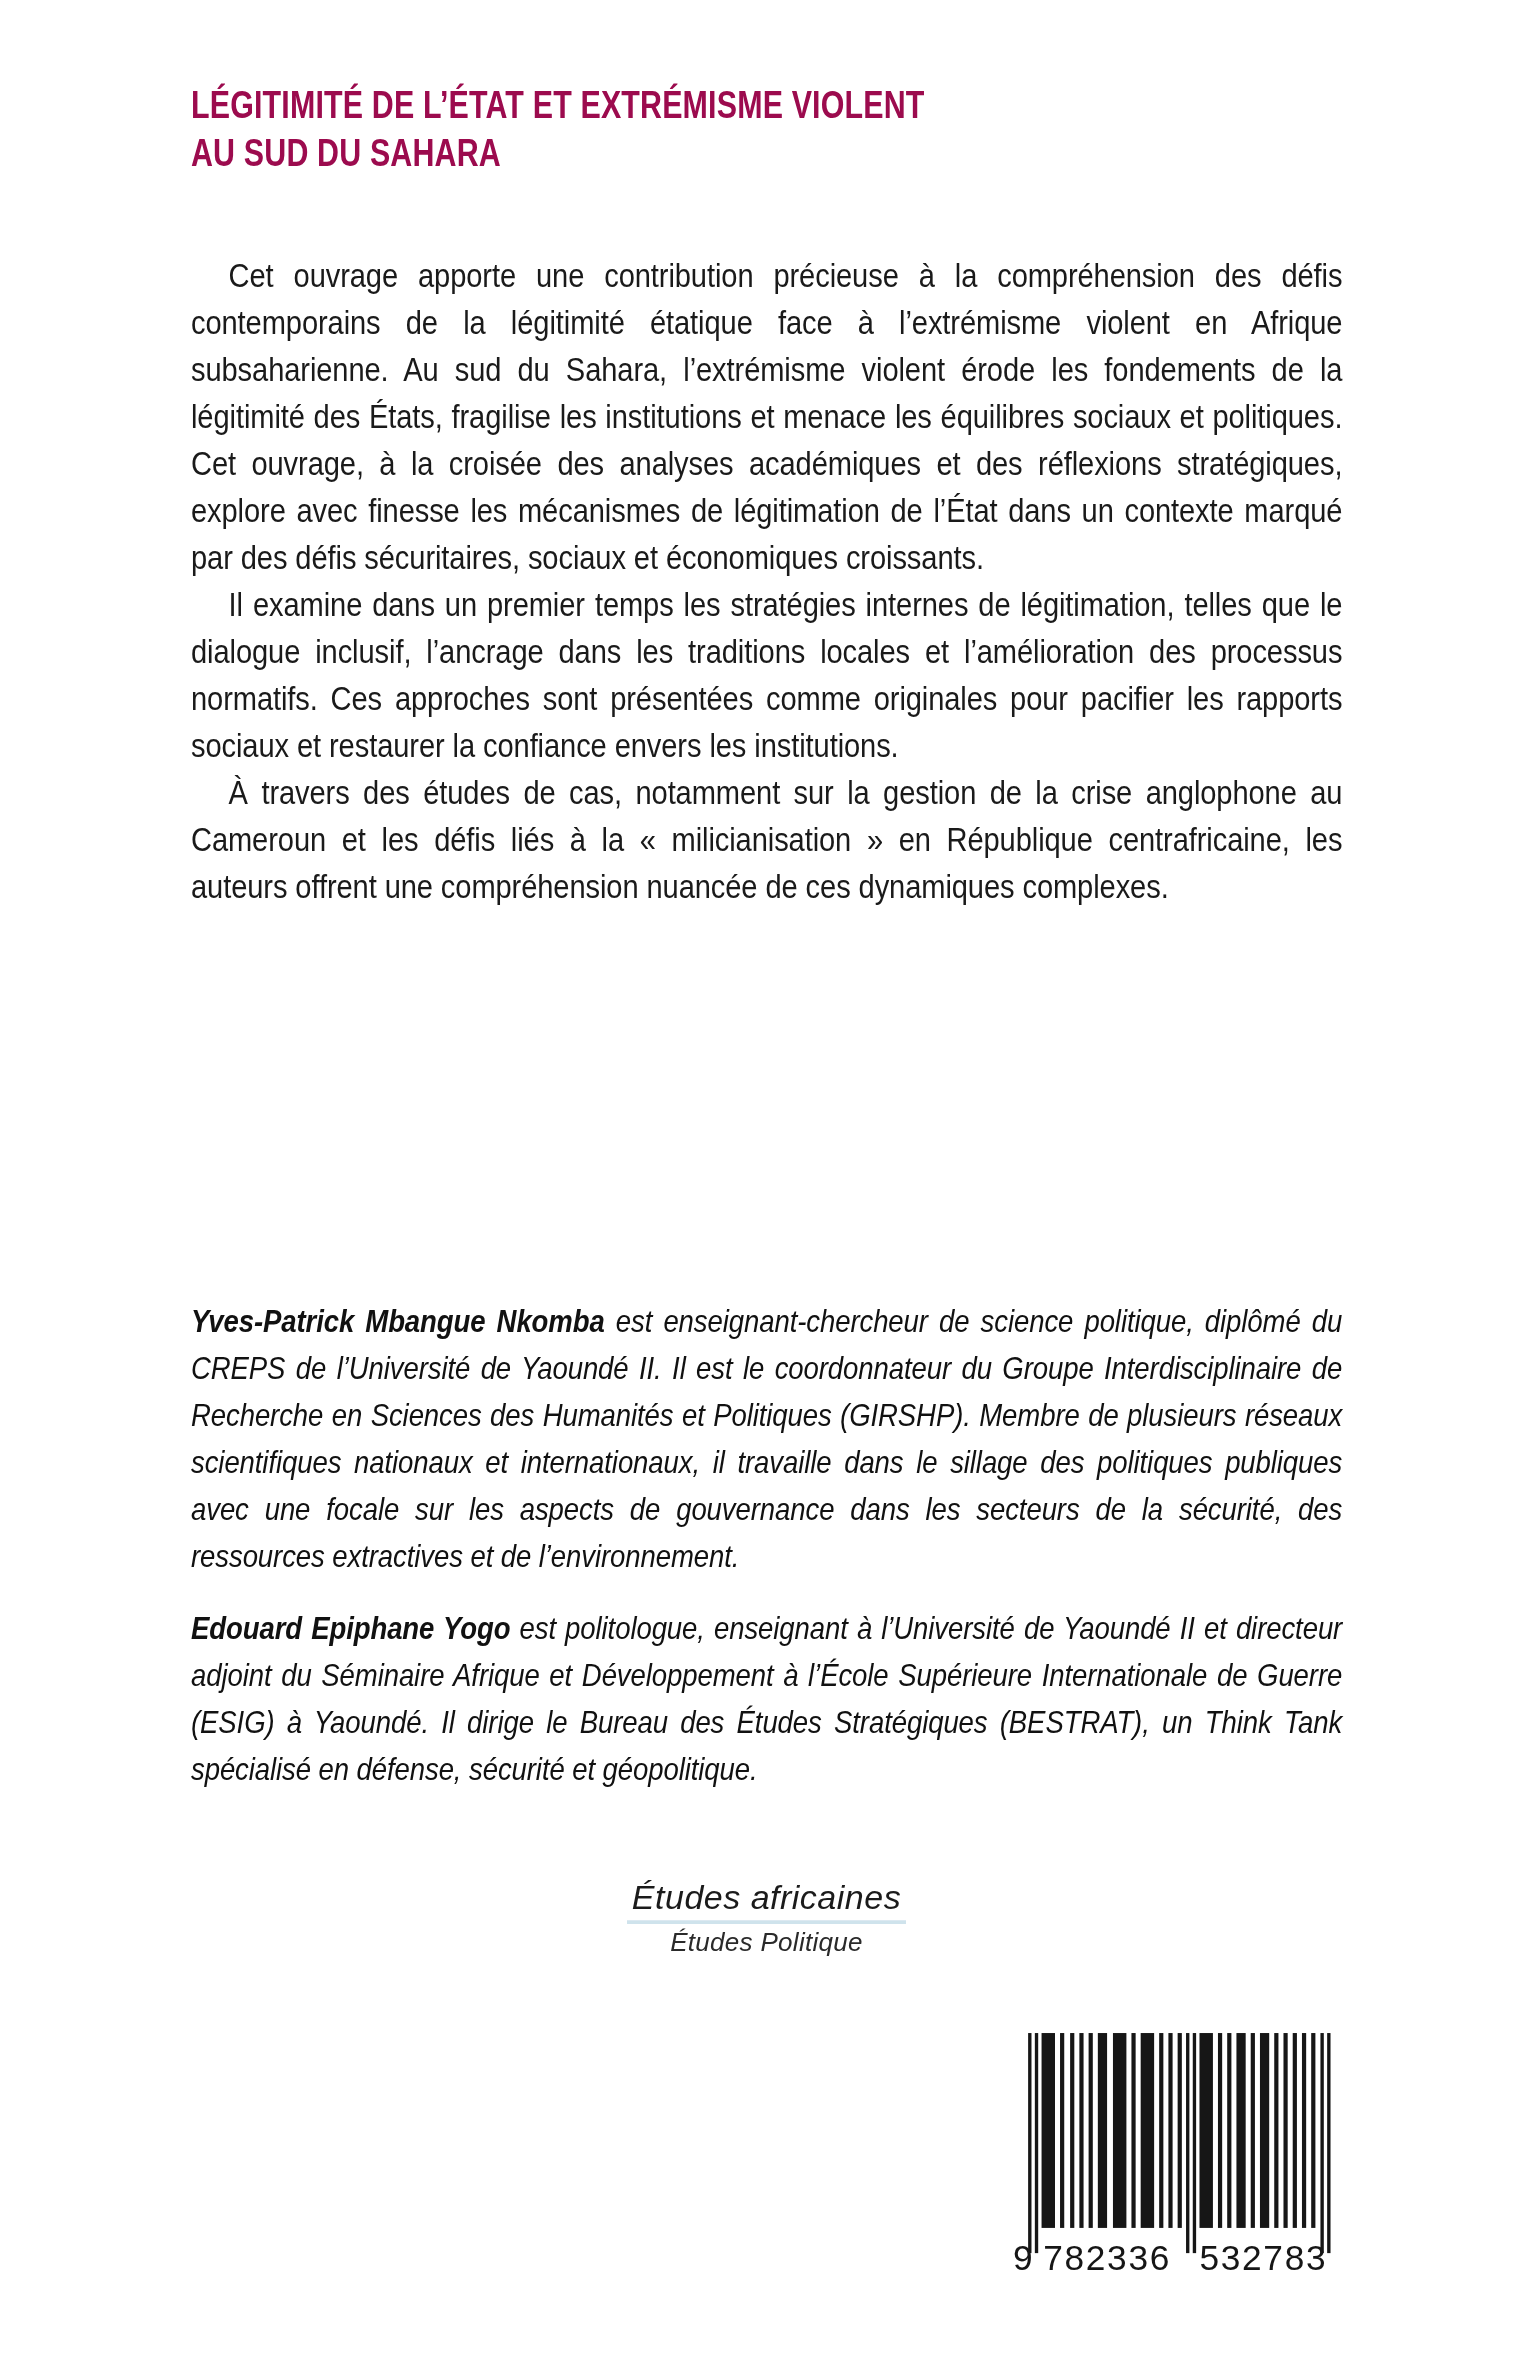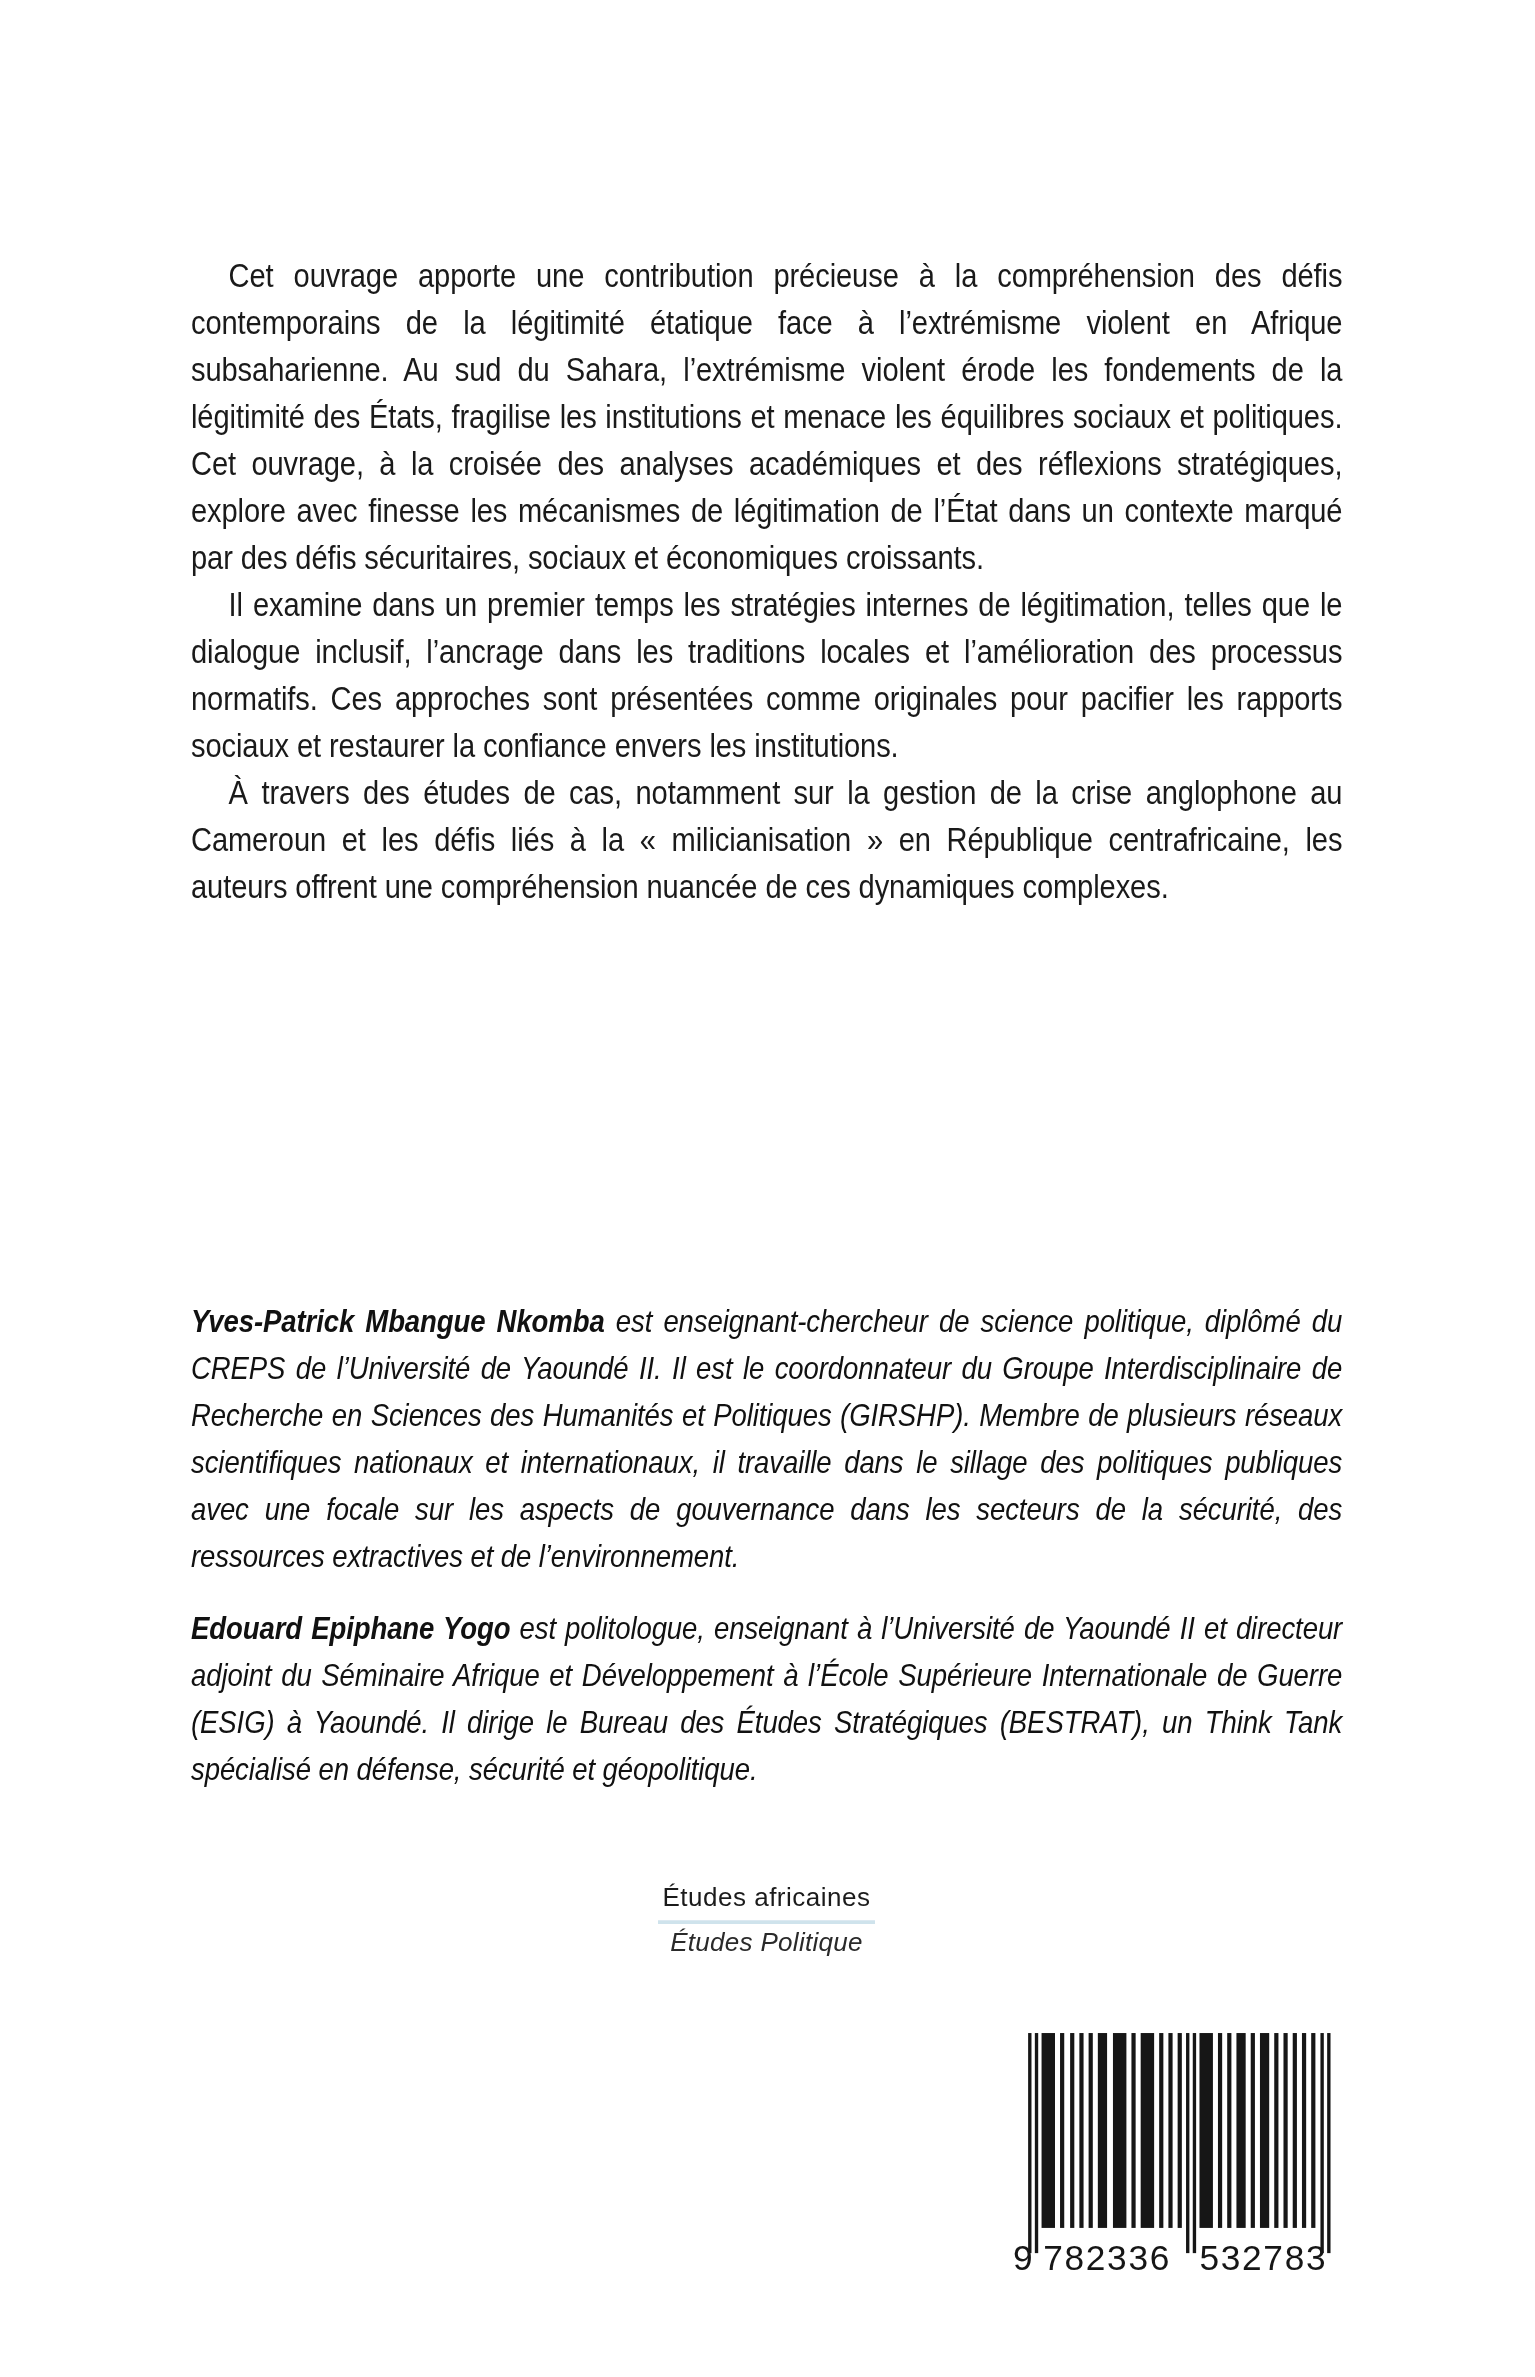--- a/index.html
+++ b/index.html
@@ -108,25 +108,26 @@
     width: 100%;
     text-align: center;
   }
   .collection-inner {
     display: inline-block;
     text-align: center;
   }
   .collection-name {
     font-family: "Liberation Sans", "DejaVu Sans", sans-serif;
     font-weight: 300;
-    font-size: 26px;
+    font-size: 34px;
     line-height: 40px;
     color: #1b1b1b;
     letter-spacing: 0.5px;
     padding: 0 5px;
+    font-style: italic;
   }
   .collection-rule {
     height: 2.5px;
     background: #cfe3ec;
     margin: 3.4px 0 2.5px 0;
     border-top: 0.8px solid #dce9f1;
   }
   .collection-serie {
     font-family: "Liberation Sans", "DejaVu Sans", sans-serif;
     font-style: italic;
@@ -191,20 +192,24 @@
     height: 252px;
   }
   .barcode svg { display: block; }
 </style>
 </head>
 <body>
 
 <div class="page">
   <div class="content">
 
+    <div class="title-block">
+      <div class="title-line" style="color: rgb(156, 11, 78);">LÉGITIMITÉ DE L’ÉTAT ET EXTRÉMISME VIOLENT</div>
+      <div class="title-line" style="color: rgb(156, 11, 78);">AU SUD DU SAHARA</div>
+    </div>
 
     <div class="blurb">
       <p>Cet ouvrage apporte une contribution précieuse à la compréhension des défis contemporains de la légitimité étatique face à l’extrémisme violent en Afrique subsaharienne. Au sud du Sahara, l’extrémisme violent érode les fondements de la légitimité des États, fragilise les institutions et menace les équilibres sociaux et politiques. Cet ouvrage, à la croisée des analyses académiques et des réflexions stratégiques, explore avec finesse les mécanismes de légitimation de l’État dans un contexte marqué par des défis sécuritaires, sociaux et économiques croissants.</p>
       <p>Il examine dans un premier temps les stratégies internes de légitimation, telles que le dialogue inclusif, l’ancrage dans les traditions locales et l’amélioration des processus normatifs. Ces approches sont présentées comme originales pour pacifier les rapports sociaux et restaurer la confiance envers les institutions.</p>
       <p>À travers des études de cas, notamment sur la gestion de la crise anglophone au Cameroun et les défis liés à la « milicianisation » en République centrafricaine, les auteurs offrent une compréhension nuancée de ces dynamiques complexes.</p>
     </div>
 
     <div class="bios">
       <p class="bio"><span class="who">Yves-Patrick Mbangue Nkomba</span><span> est enseignant-chercheur de science politique, diplômé du CREPS de l’Université de Yaoundé II. Il est le coordonnateur du Groupe Interdisciplinaire de Recherche en Sciences des Humanités et Politiques (GIRSHP). Membre de plusieurs réseaux scientifiques nationaux et internationaux, il travaille dans le sillage des politiques publiques avec une focale sur les aspects de gouvernance dans les secteurs de la sécurité, des ressources extractives et de l’environnement.</span></p>
       <p class="bio"><span class="who">Edouard Epiphane Yogo</span><span> est politologue, enseignant à l’Université de Yaoundé II et directeur adjoint du Séminaire Afrique et Développement à l’École Supérieure Internationale de Guerre (ESIG) à Yaoundé. Il dirige le Bureau des Études Stratégiques (BESTRAT), un Think Tank spécialisé en défense, sécurité et géopolitique.</span></p>

